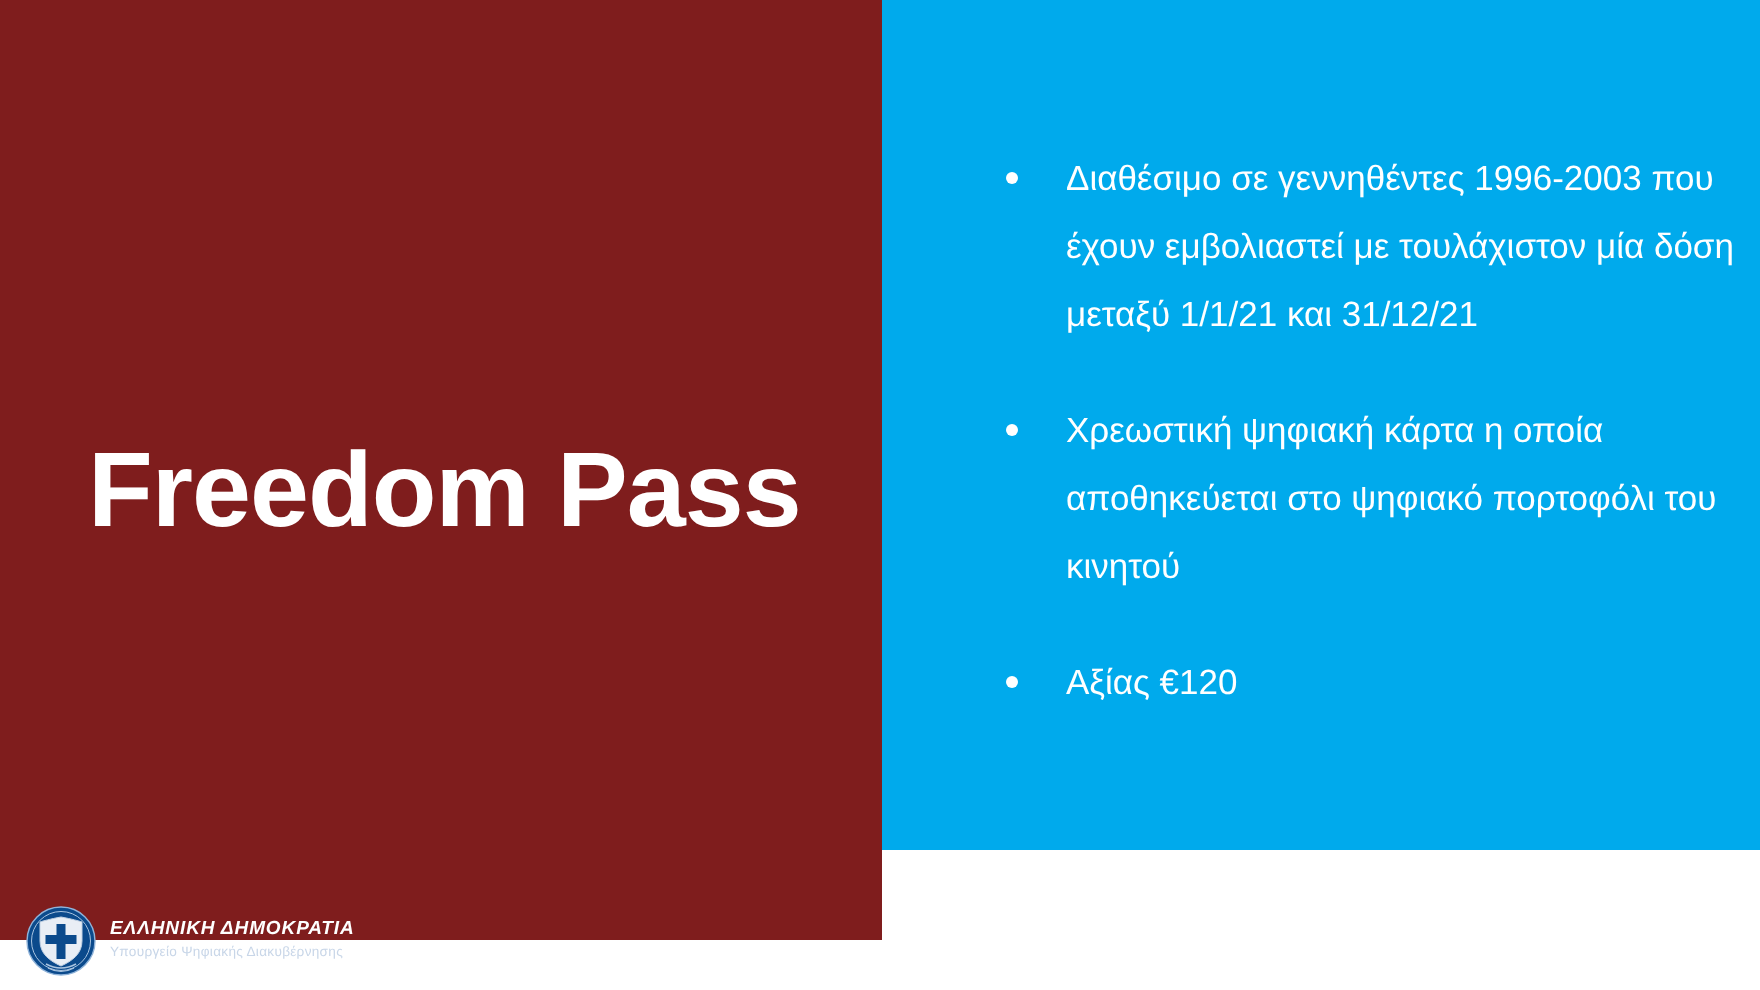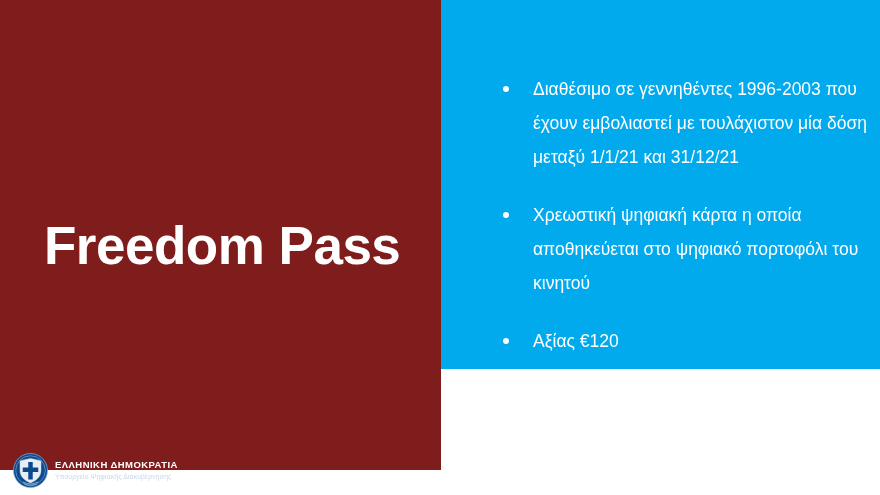--- a/index.html
+++ b/index.html
@@ -57,37 +57,38 @@
     justify-content: center;
     padding-top: 1px;
   }
   #logo-title {
     color: #ffffff;
     font-size: 9.5px;
     font-weight: bold;
     letter-spacing: 0.45px;
     line-height: 1.25;
     white-space: nowrap;
+    font-style: italic;
   }
   #logo-subtitle {
     color: #c8d6e8;
     font-size: 6.8px;
     font-weight: normal;
     letter-spacing: 0.15px;
     line-height: 1.5;
     margin-top: 1px;
     white-space: nowrap;
   }
   
   #right-panel {
     position: absolute;
     left: 441px;
     top: 0;
     width: 439px;
-    height: 369px;
+    height: 425px;
     background: #00AAEC;
   }
   #bullet-list {
     position: absolute;
     left: 56px;
     top: 72px;
     width: 370px;
     margin: 0;
     padding: 0;
     list-style: none;

